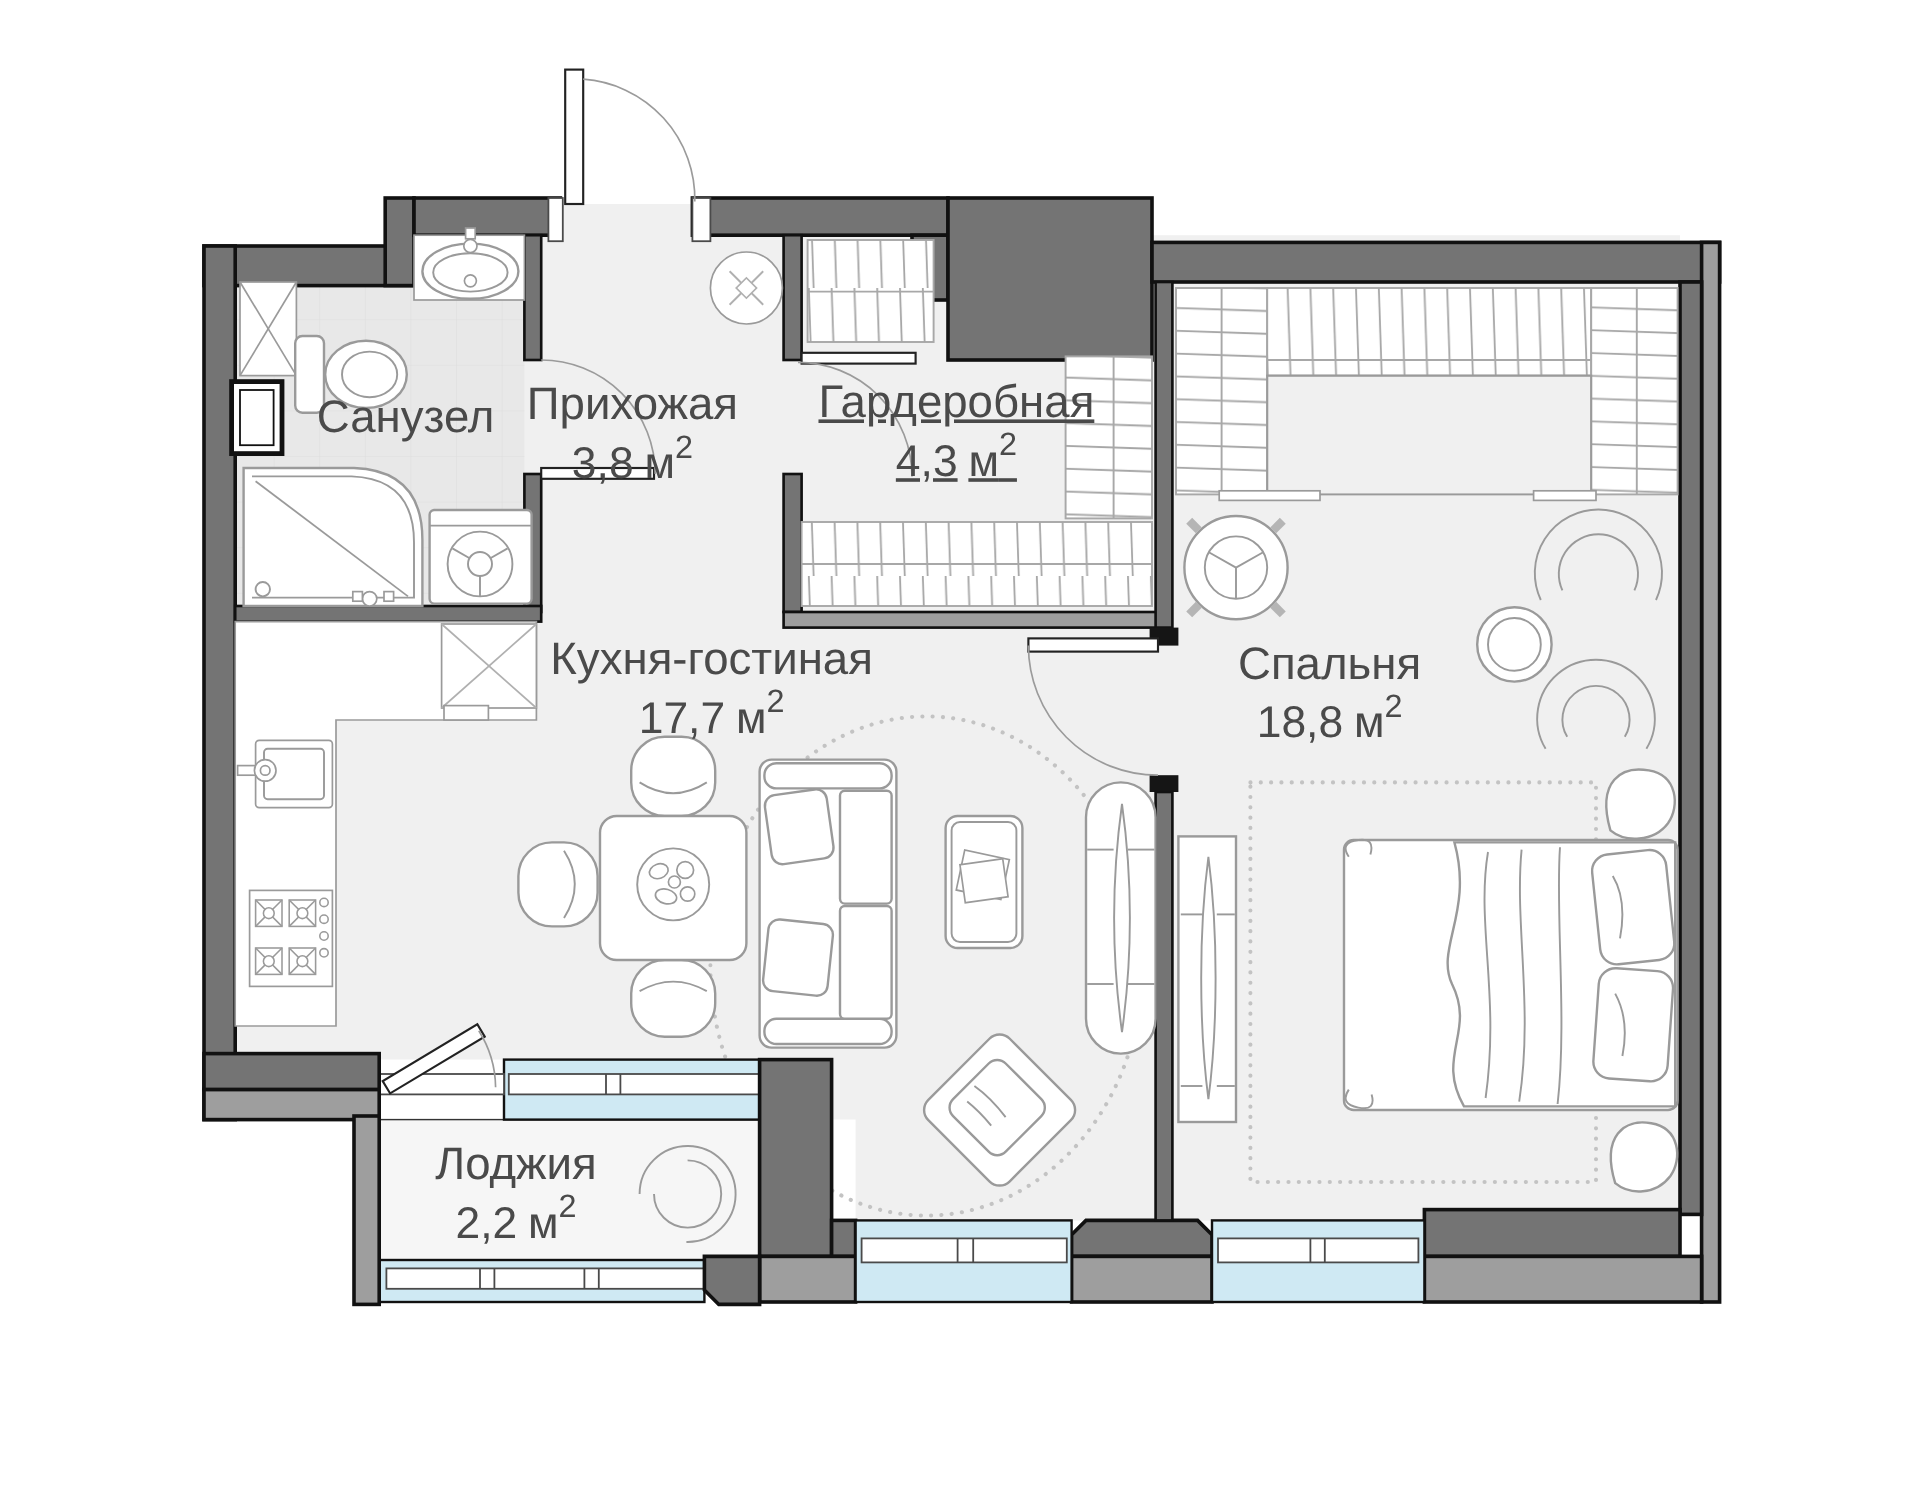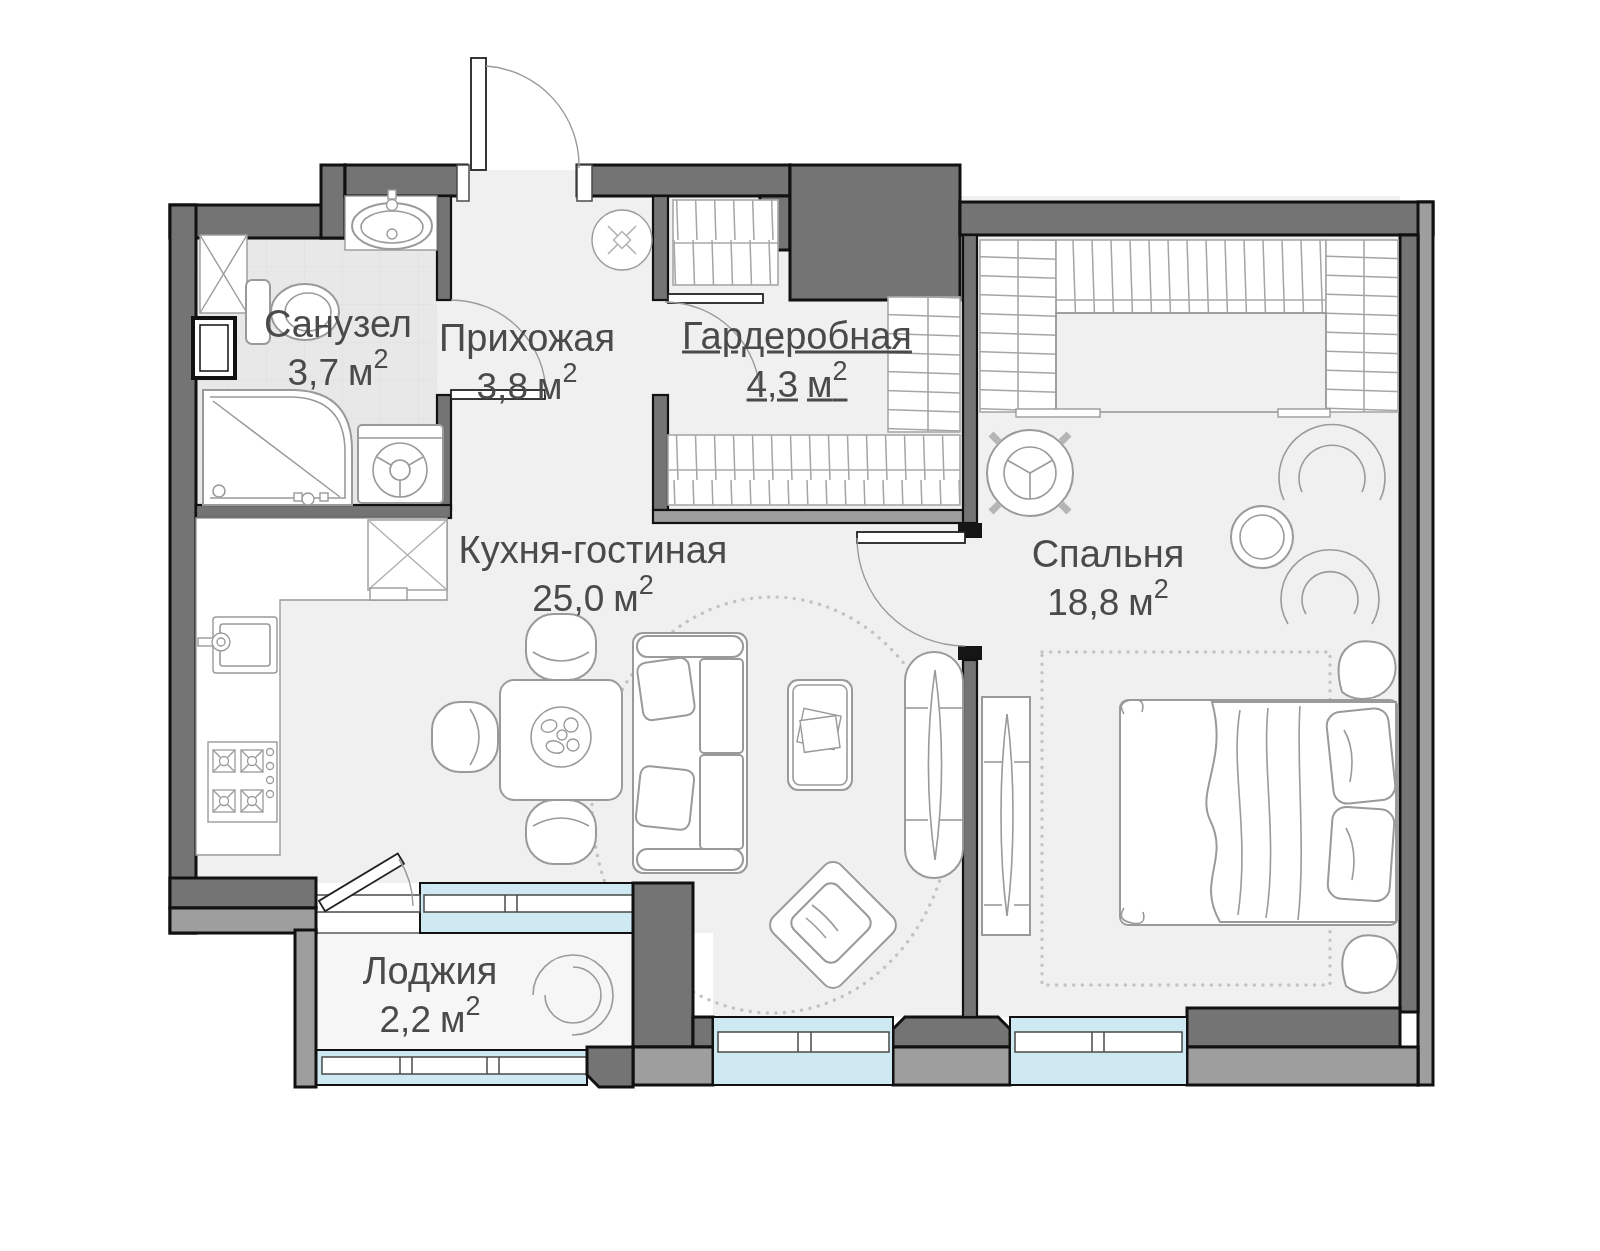--- a/index.html
+++ b/index.html
@@ -369,36 +369,35 @@
     </g>
     <g>
       <rect class="doorleaf" x="322" y="900" width="92" height="12" transform="rotate(-31 322 906)"></rect>
       <path class="arc" d="M399 859 A 90 90 0 0 1 413 906"></path>
     </g>
   </g>
 </svg>
 
 <div class="room-label" style="left:338px;top:348px;">
   <div class="rl-name"><span>Санузел</span></div>
-  <div class="rl-area"><span>3,7</span><span class="u"><span>м</span><sup>2</sup></span></div>
 </div>
 
 <div class="room-label" style="left:527px;top:362px;">
   <div class="rl-name"><span>Прихожая</span></div>
   <div class="rl-area"><span>3,8</span><span class="u"><span>м</span><sup>2</sup></span></div>
 </div>
 
 <div class="room-label" style="left:797px;top:360px;text-decoration:underline;">
   <div class="rl-name"><span>Гардеробная</span></div>
   <div class="rl-area"><span>4,3</span><span class="u"><span>м</span><sup>2</sup></span></div>
 </div>
 
 <div class="room-label" style="left:593px;top:574px;">
   <div class="rl-name"><span>Кухня-гостиная</span></div>
-  <div class="rl-area"><span>25,0</span><span class="u"><span>м</span><sup>2</sup></span></div>
+  <div class="rl-area"><span>17,7</span><span class="u"><span>м</span><sup>2</sup></span></div>
 </div>
 
 <div class="room-label" style="left:1108px;top:578px;">
   <div class="rl-name"><span>Спальня</span></div>
   <div class="rl-area"><span>18,8</span><span class="u"><span>м</span><sup>2</sup></span></div>
 </div>
 
 <div class="room-label" style="left:430px;top:995px;">
   <div class="rl-name"><span>Лоджия</span></div>
   <div class="rl-area"><span>2,2</span><span class="u"><span>м</span><sup>2</sup></span></div>

